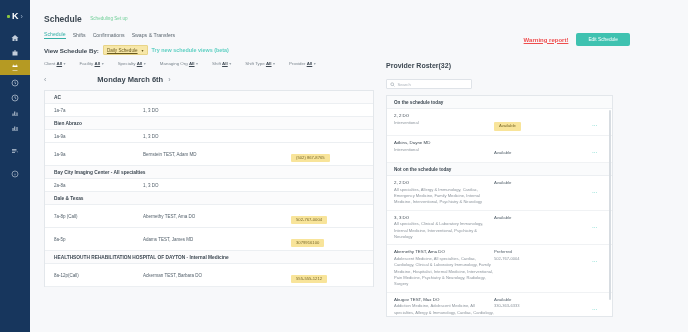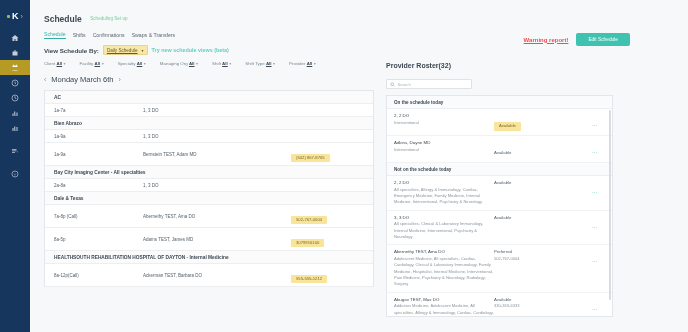--- a/index.html
+++ b/index.html
@@ -65,21 +65,21 @@
   }
   .beta-link { font-size: 5.4px; color: #5fd0c3; font-weight: bold; }
 
   .filters { margin-top: 6px; display: flex; gap: 14px; align-items: center; }
   .filter { font-size: 4.4px; color: #7b858e; white-space: nowrap; }
   .filter b { color: #3d4852; text-decoration: underline; }
   .filter .caret { color: #9aa3ab; font-size: 4px; margin-left: 1.5px; }
 
   .date-nav { margin-top: 9px; display: flex; align-items: center; gap: 5px; }
   .date-arrow { font-size: 7px; color: #8a949d; }
-  .date-text { font-size: 7.5px; font-weight: normal; color: #3d4852; }
+  .date-text { font-size: 7.5px; font-weight: bold; color: #3d4852; margin-left: 46px; }
 
   
   .schedule-wrap {
     margin-top: 6px; width: 330px; background: #ffffff;
     border: 1px solid #e3e7eb; border-bottom: none;
     max-height: 235px; overflow: hidden;
   }
   .sch-row { display: flex; align-items: center; border-bottom: 1px solid #eceff2; }
   .sch-row.group { background: #fbfbfc; }
   .sch-row .c-time { width: 98px; padding: 3.5px 0 3.5px 9px; font-size: 4.5px; color: #53606b; }

